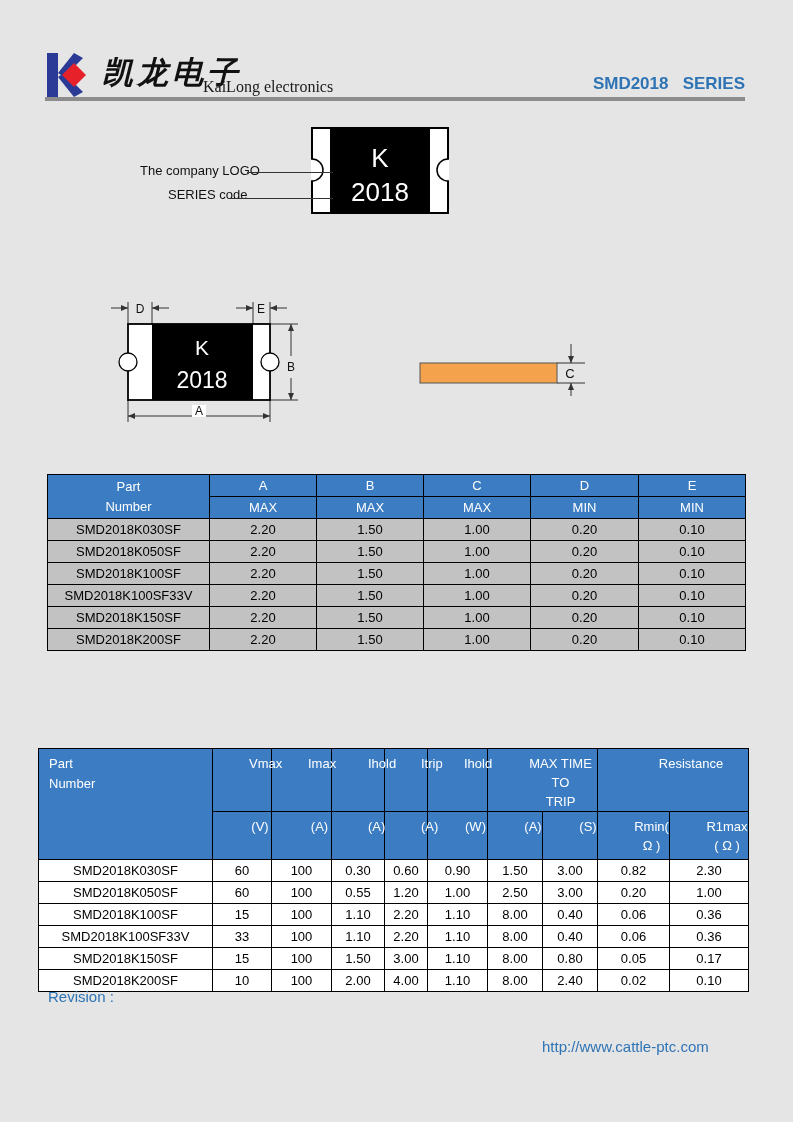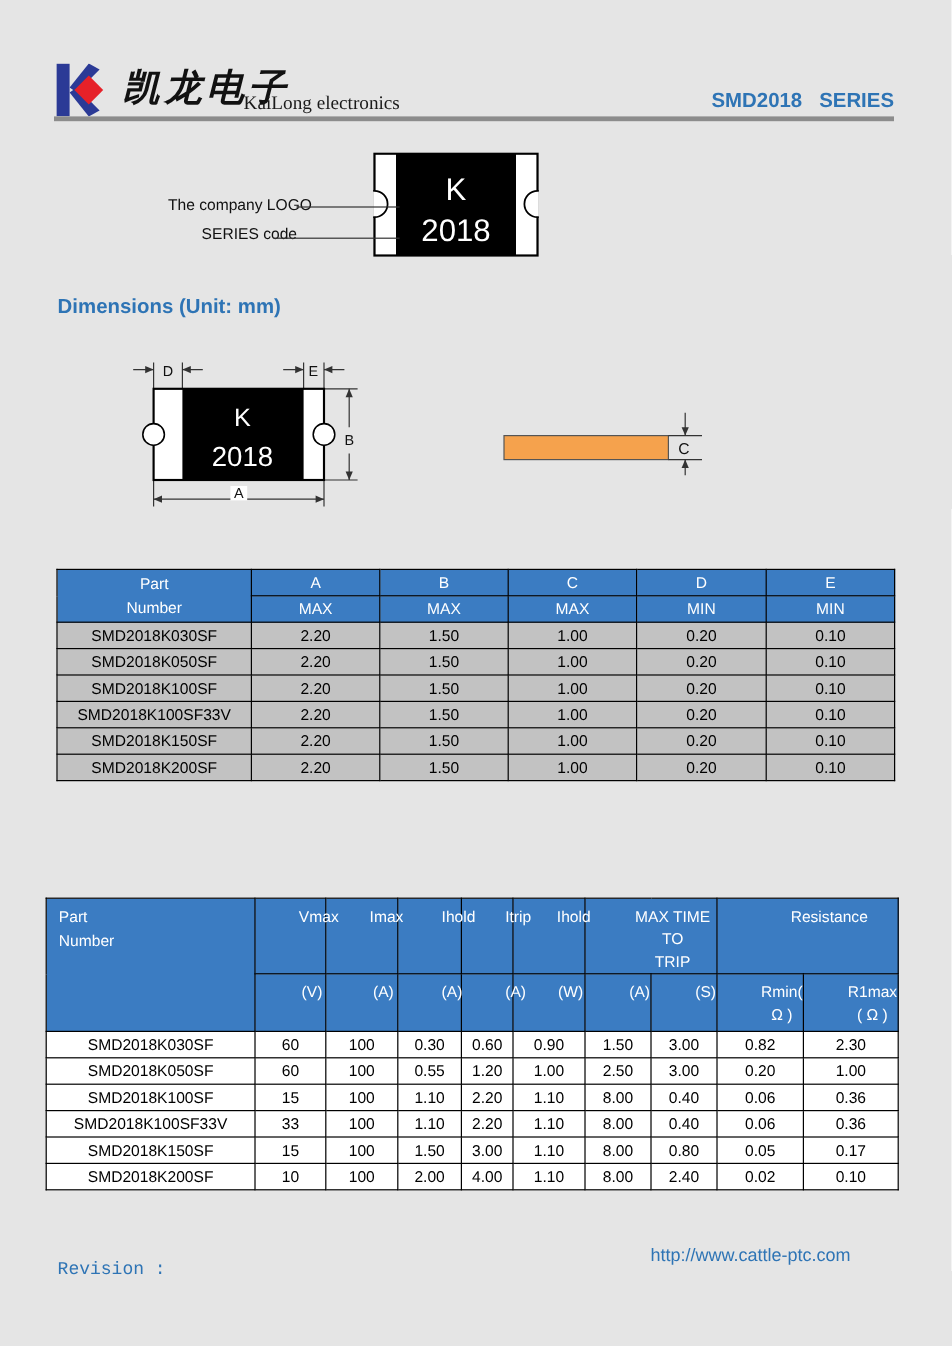--- a/index.html
+++ b/index.html
@@ -67,21 +67,20 @@
     <circle cx="1" cy="43" r="11" fill="#ffffff" stroke="#000" stroke-width="1.5"></circle>
     <circle cx="137" cy="43" r="11" fill="#ffffff" stroke="#000" stroke-width="1.5"></circle>
     <text x="69" y="40" font-size="26" fill="#fff" text-anchor="middle">K</text>
     <text x="69" y="74" font-size="26" fill="#fff" text-anchor="middle">2018</text>
   </svg>
   <div class="abs ann" style="left:140px;top:163px;">The company LOGO</div>
   <div class="abs leader" style="left:247px;top:172px;width:86px;"></div>
   <div class="abs ann" style="left:168px;top:187px;">SERIES code</div>
   <div class="abs leader" style="left:228px;top:198px;width:105px;"></div>
 
-  <div class="abs sec-title" style="left:48px;top:246px;">Dimensions (Unit: mm)</div>
 
   <svg class="abs" style="left:105px;top:292px;" width="200" height="135" viewBox="0 0 200 135">
     <g stroke="#333" stroke-width="1" fill="none">
 
       <line x1="23" y1="32" x2="23" y2="10"></line>
         <line x1="47" y1="32" x2="47" y2="10"></line>
       <line x1="148" y1="32" x2="148" y2="10"></line>
         <line x1="165" y1="32" x2="165" y2="10"></line>
 
       <line x1="6" y1="16" x2="23" y2="16"></line>
@@ -334,16 +333,16 @@
         <td>4.00</td>
         <td>1.10</td>
         <td>8.00</td>
         <td>2.40</td>
         <td>0.02</td>
         <td>0.10</td>
       </tr>
     </tbody>
   </table>
 
-  <div class="abs footer-text" style="left:48px;top:1050px;font-family:Liberation Mono, monospace;">Revision :</div>
+  <div class="abs footer-text" style="left:48px;top:988px;">Revision :</div>
   <a class="abs footer-text weblink" style="left:542px;top:1038px;" href="#">http://www.cattle-ptc.com</a>
 
 </div>
 
 </body></html>

